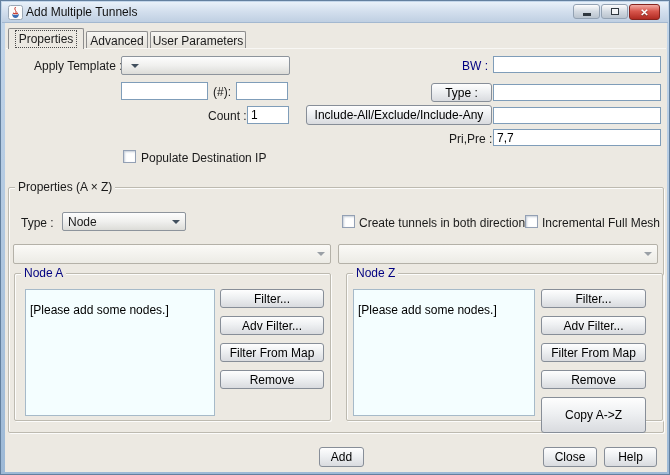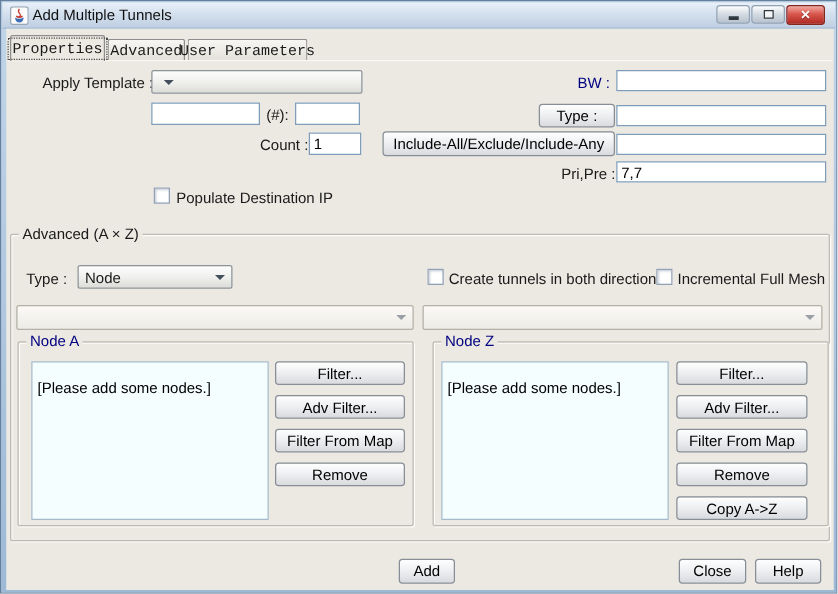--- a/index.html
+++ b/index.html
@@ -32,21 +32,21 @@
     border:1px solid #86241e;color:#fff;font-weight:bold;font-size:10px;
     text-shadow:0 1px 1px rgba(0,0,0,.4);
   }
   .glyph-min{width:8px;height:3px;background:#30383f;margin-top:6px;}
   .glyph-max{width:8px;height:7px;border:1px solid #30383f;background:rgba(255,255,255,.7);}
   .client{position:absolute;left:4px;top:22px;width:662px;height:449px;background:#ece9e2;}
   .tab{
     position:absolute;border:1px solid #8d8d8d;border-bottom:none;
     border-radius:2px 2px 0 0;
     background:linear-gradient(180deg,#f7f6f3,#e3e0d8);
-    display:flex;align-items:center;justify-content:center;white-space:nowrap;font-family:Liberation Mono, monospace;
+    display:flex;align-items:center;justify-content:center;white-space:nowrap;
   }
   .tab.active{background:#ece9e2;z-index:3;}
   .tab.active .focus-dots{outline:1px dotted #4a4a4a;padding:1px 3px;}
   .tabline{position:absolute;left:5px;top:47px;width:660px;height:1px;background:#f8f7f4;z-index:1;}
   .lbl{position:absolute;white-space:nowrap;}
   .navy{color:#000080;}
   .field{
     position:absolute;border:1px solid #7f9db9;background:#fff;
     font-family:"Liberation Sans",sans-serif;font-size:12px;padding:0 3px;color:#000;
   }
@@ -148,21 +148,21 @@
   </div>
   <input class="field" style="left: 492px; top: 106px; width: 168px; height: 17px;" value="">
 
   <span class="lbl" style="left:448px;top:131px;">Pri,Pre :</span>
   <input class="field" style="left: 492px; top: 128px; width: 168px; height: 17px;" value="7,7">
 
   <span class="cb" style="left:122px;top:149px;"></span>
   <span class="lbl" style="left:140px;top:150px;">Populate Destination IP</span>
 
   <div class="grp" style="left:7px;top:186px;width:656px;height:246px;"></div>
-  <span class="grp-lbl" style="left:14px;top:179px;">Advanced (A × Z)</span>
+  <span class="grp-lbl" style="left:14px;top:179px;">Properties (A × Z)</span>
 
   <span class="lbl" style="left:20px;top:215px;">Type :</span>
   <div class="combo" style="left:61px;top:211px;width:124px;height:19px;">
     <span class="ctext">Node</span>
     <span class="arrow"></span>
   </div>
 
   <span class="cb" style="left:341px;top:214px;"></span>
   <span class="lbl" style="left:358px;top:215px;">Create tunnels in both directions</span>
   <span class="cb" style="left:524px;top:214px;"></span>
@@ -205,21 +205,21 @@
   </div>
   <div class="btn" style="left:540px;top:315px;width:105px;height:19px;">
     <span>Adv Filter...</span>
   </div>
   <div class="btn" style="left:540px;top:342px;width:105px;height:19px;">
     <span>Filter From Map</span>
   </div>
   <div class="btn" style="left:540px;top:369px;width:105px;height:19px;">
     <span>Remove</span>
   </div>
-  <div class="btn" style="left:540px;top:396px;width:105px;height:19px;">
+  <div class="btn" style="left:540px;top:396px;width:105px;height:36px;">
     <span>Copy A-&gt;Z</span>
   </div>
 
   <div class="btn" style="left:318px;top:446px;width:45px;height:20px;">
     <span>Add</span>
   </div>
   <div class="btn" style="left:542px;top:446px;width:54px;height:20px;">
     <span>Close</span>
   </div>
   <div class="btn" style="left:603px;top:446px;width:53px;height:20px;">

